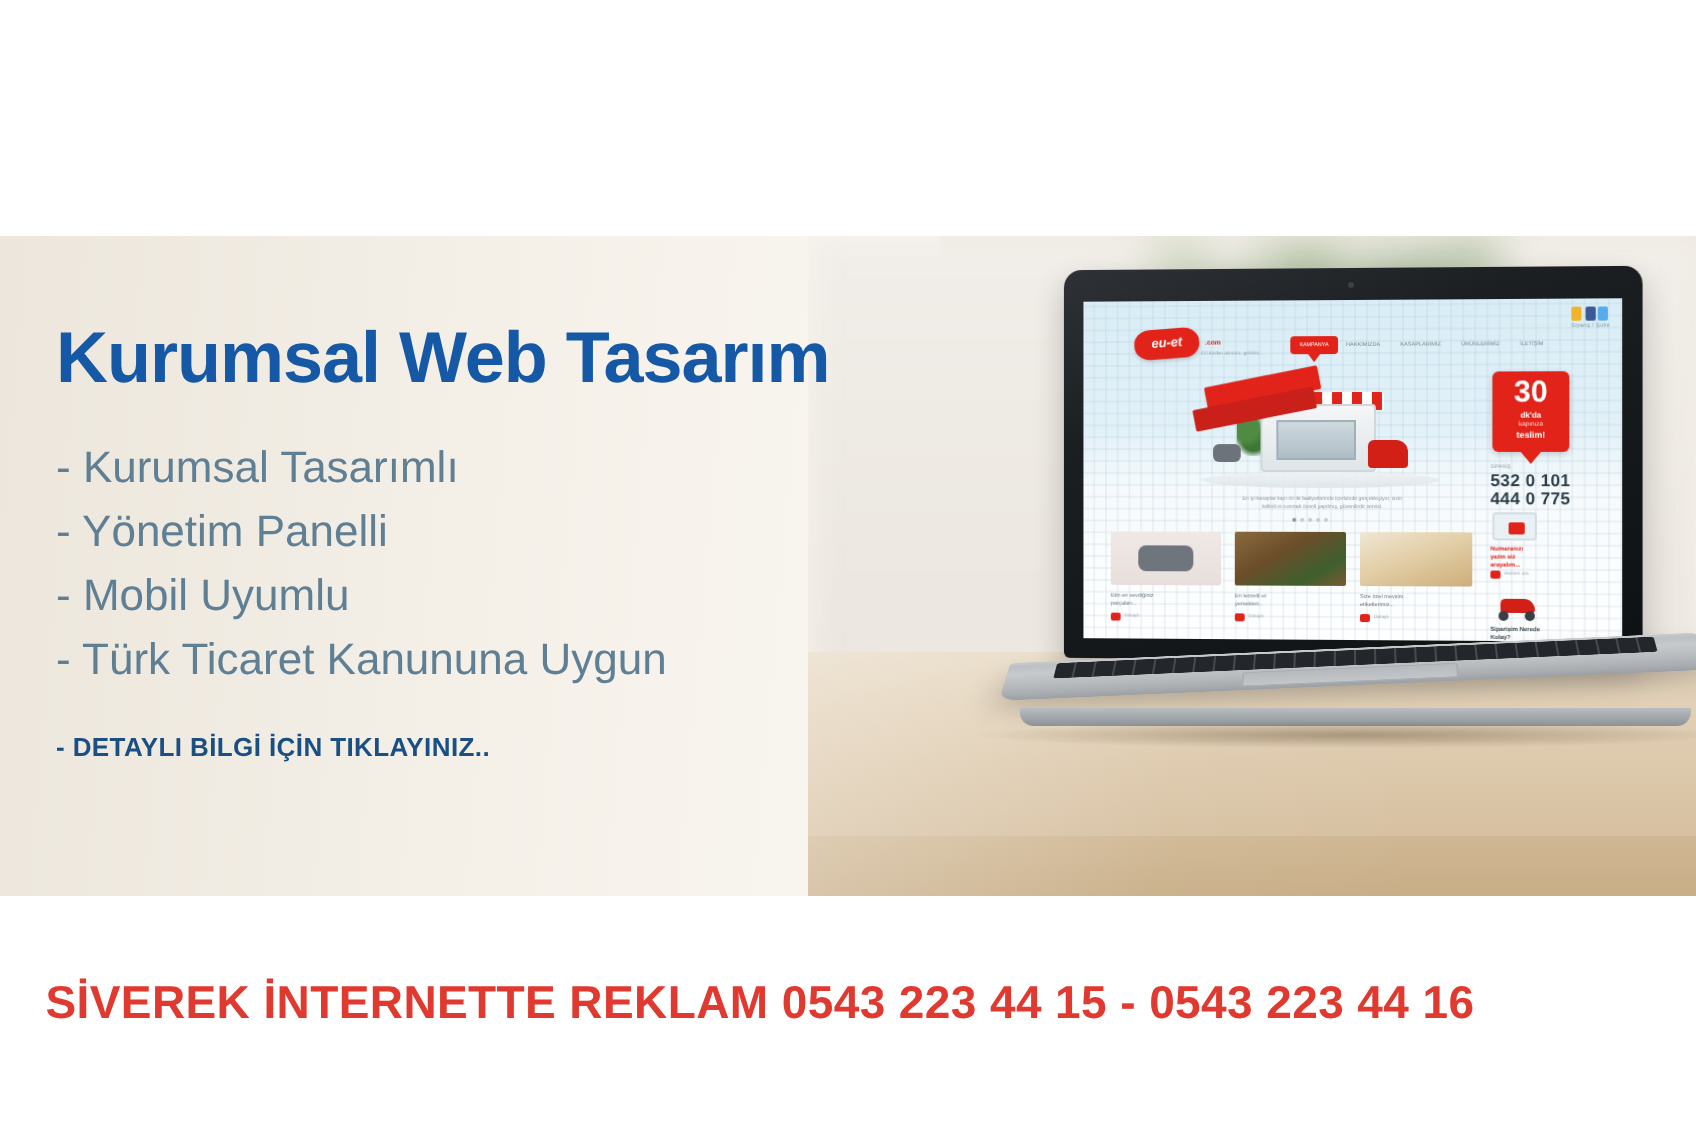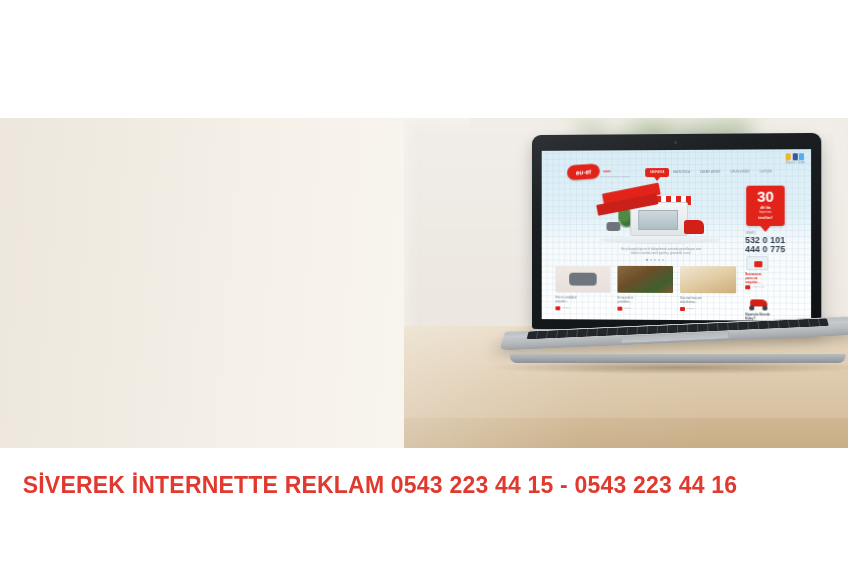--- a/index.html
+++ b/index.html
@@ -49,21 +49,21 @@
     white-space:nowrap; font-weight:normal;
   }
 
   .cta {
     margin-top:20px; font-size:13px; font-weight:bold;
     color:#1a4f84; letter-spacing:0.2px; white-space:nowrap;
   }
 
   
   .strip {
-    position:absolute; left:0; top:472px; width:760px;
+    position:absolute; left:0; top:488px; width:760px;
     text-align:center;
   }
   .strip-text {
     font-size:23px; font-weight:bold; color:#e0392f;
     letter-spacing:0.2px; white-space:nowrap;
     font-family:"Liberation Sans", sans-serif;
   }
 
   
   .photo {
@@ -416,18 +416,28 @@
     </div>
 
     <div class="base">
       <div class="keyboard"></div>
       <div class="trackpad"></div>
     </div>
     <div class="base-front"></div>
     <div class="base-shadow"></div>
   </div>
 
+  <div class="copy">
+    <div class="headline">Kurumsal Web Tasarım</div>
+    <div class="features">
+      <div class="feature">- Kurumsal Tasarımlı</div>
+      <div class="feature">- Yönetim Panelli</div>
+      <div class="feature">- Mobil Uyumlu</div>
+      <div class="feature">- Türk Ticaret Kanununa Uygun</div>
+    </div>
+    <div class="cta">- DETAYLI BİLGİ İÇİN TIKLAYINIZ..</div>
+  </div>
 
   <div class="strip">
     <span class="strip-text">SİVEREK İNTERNETTE REKLAM 0543 223 44 15 - 0543 223 44 16</span>
   </div>
 
 </div>
 
 </body></html>

